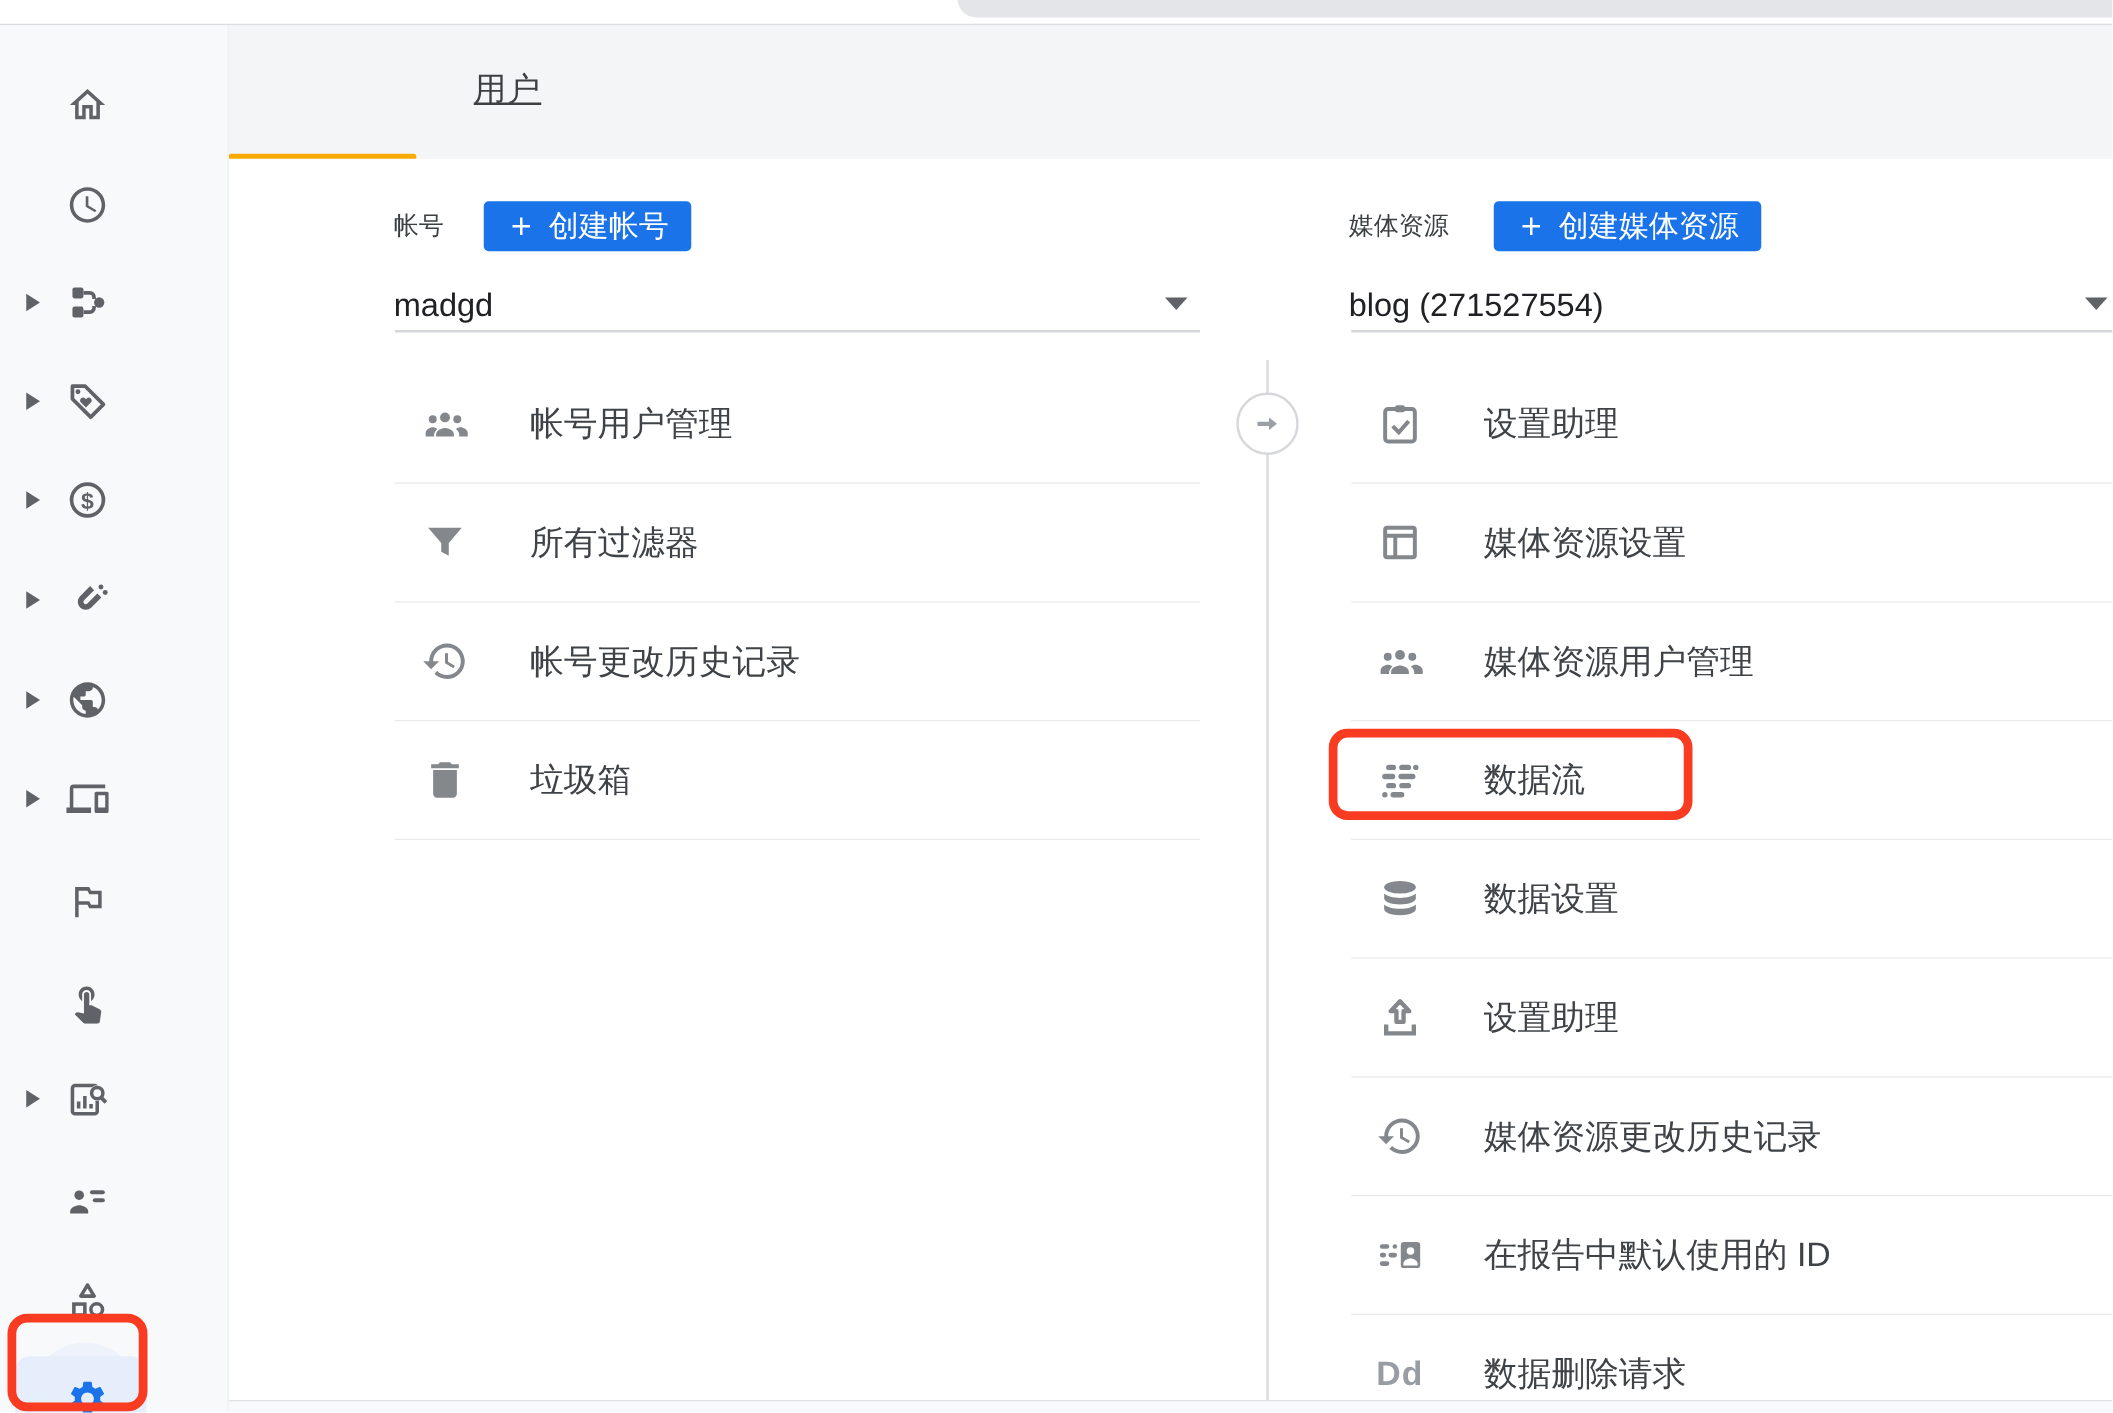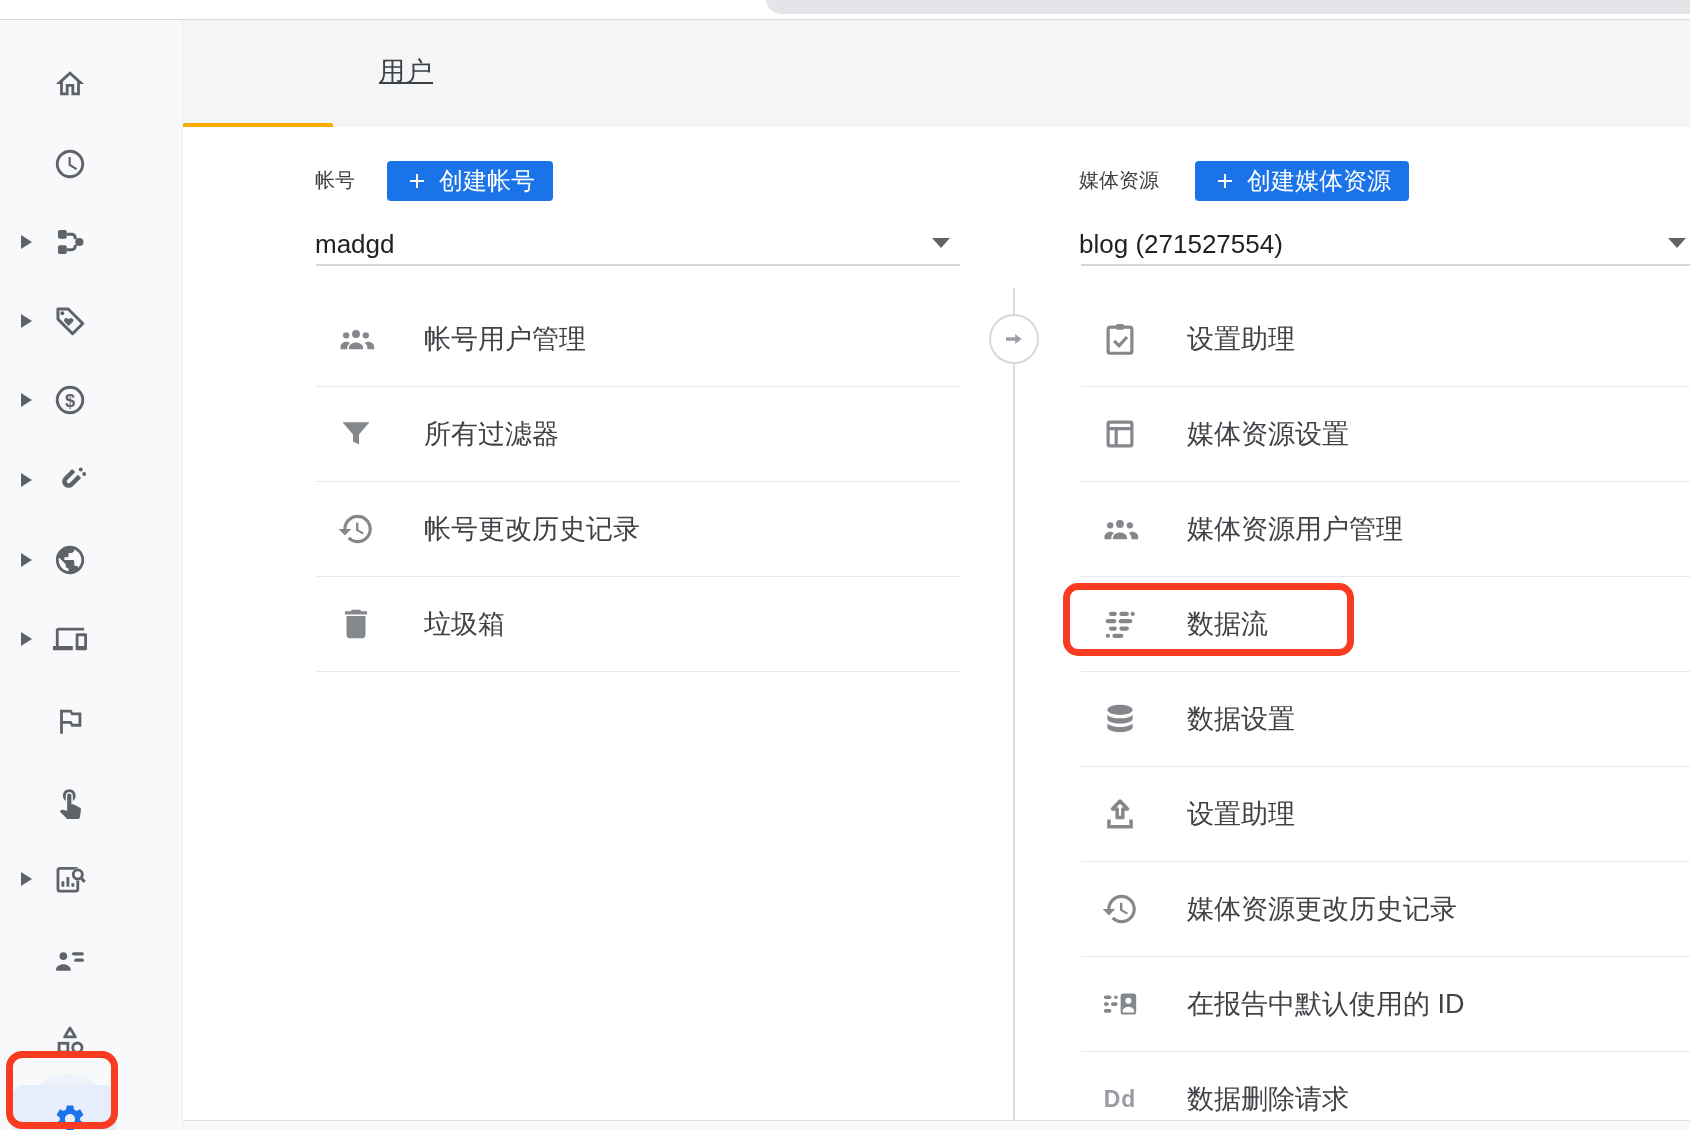--- a/index.html
+++ b/index.html
@@ -38,21 +38,21 @@
   .dd-underline{position:absolute;height:2px;background:#d5d7da;}
   
   .rows{position:absolute;}
   .mrow{position:relative;height:94px;display:flex;align-items:center;border-bottom:1px solid #e7e9eb;cursor:pointer;}
   .mrow:last-child{border-bottom:1px solid #e7e9eb;text-align:right;}
   .mrow .ric{width:40px;height:40px;margin-left:20px;flex:none;display:flex;align-items:center;justify-content:center;}
   .mrow .ric svg{width:38px;height:38px;display:block;}
   .mrow .rlabel{margin-left:48px;font-size:27px;color:#3f4347;}
   .prow .ric{margin-left:19px;}
   .prow .rlabel{margin-left:47px;}
-  .dd-glyph{font-size:23px;font-weight:600;color:#989da3;letter-spacing:1px;}
+  .dd-glyph{font-size:27px;font-weight:600;color:#989da3;letter-spacing:1px;}
   
   .v-divider{left:1013px;top:288px;width:2px;height:832px;background:#dadcdf;}
   .move-btn{left:989px;top:314px;width:50px;height:50px;border-radius:50%;background:#fff;
     border:2px solid #d6d8db;box-sizing:border-box;display:flex;align-items:center;justify-content:center;z-index:4;}
   
   .red-box{border:7px solid #f93b22;border-radius:15px;box-sizing:border-box;z-index:9;pointer-events:none;}
   
   .bottom-strip{left:183px;top:1120px;width:1507px;height:10px;background:#f8f9fa;border-top:1px solid #e0e2e5;z-index:7;}
 </style>
 </head>

